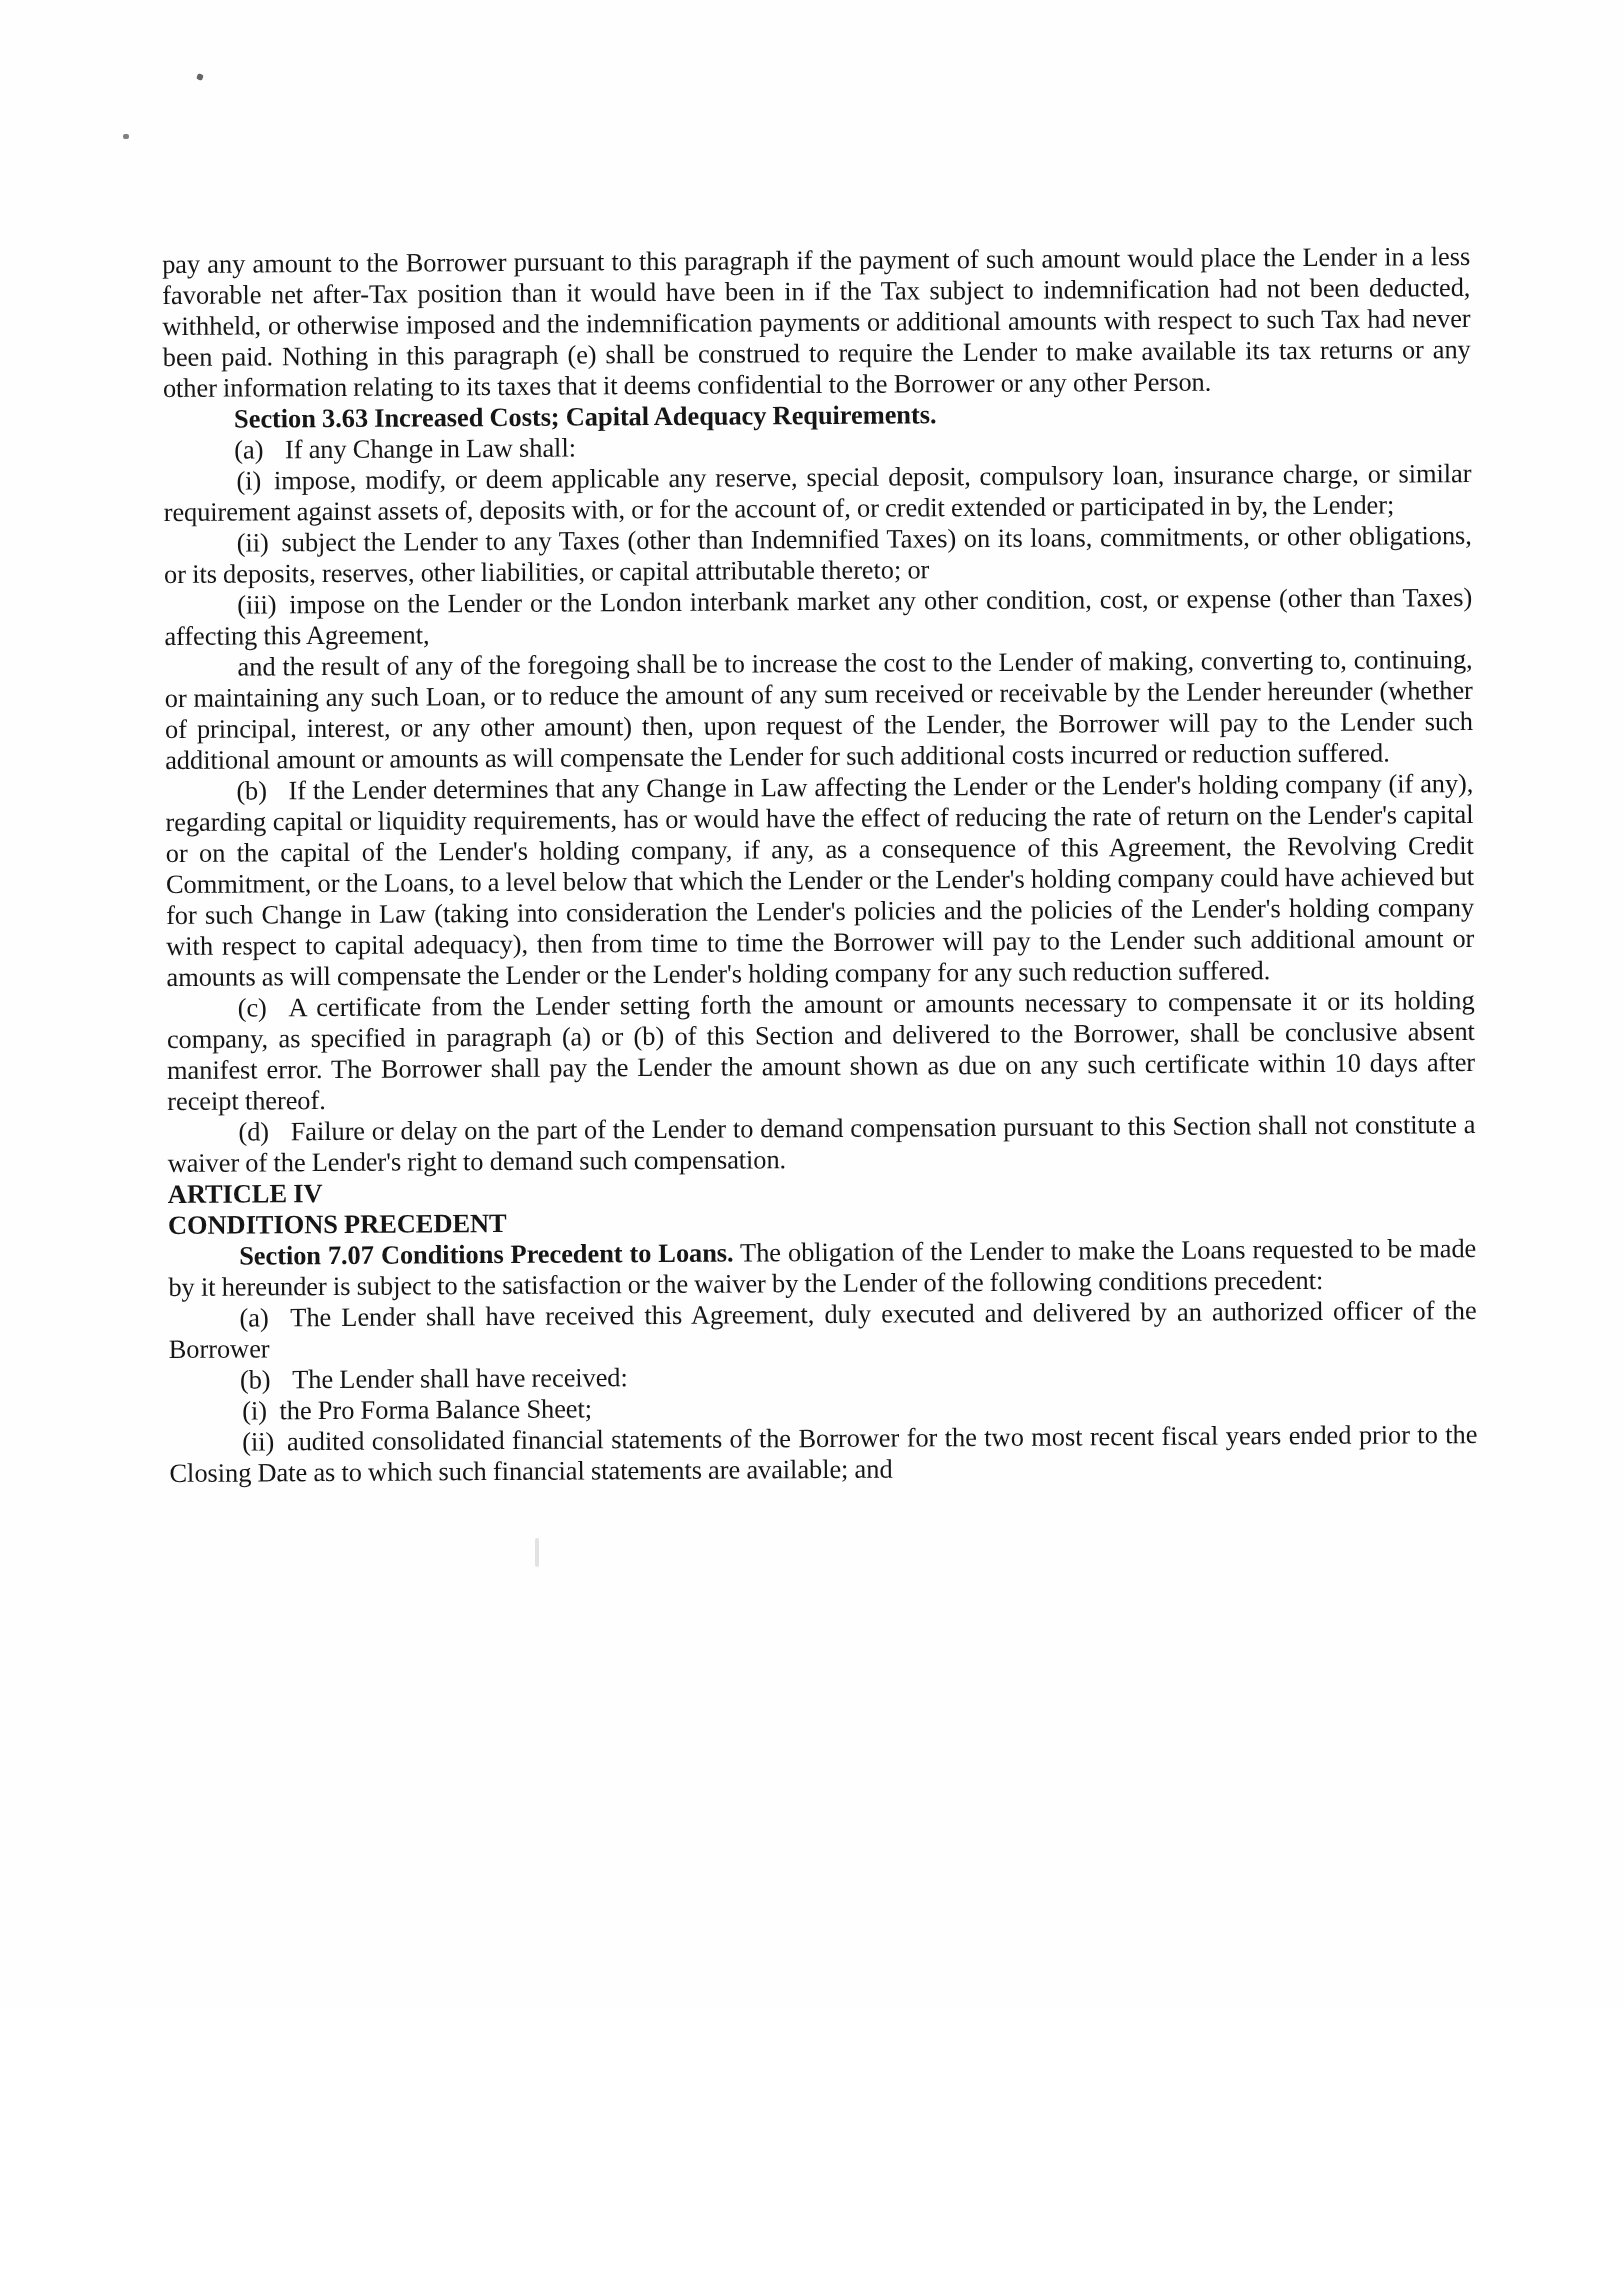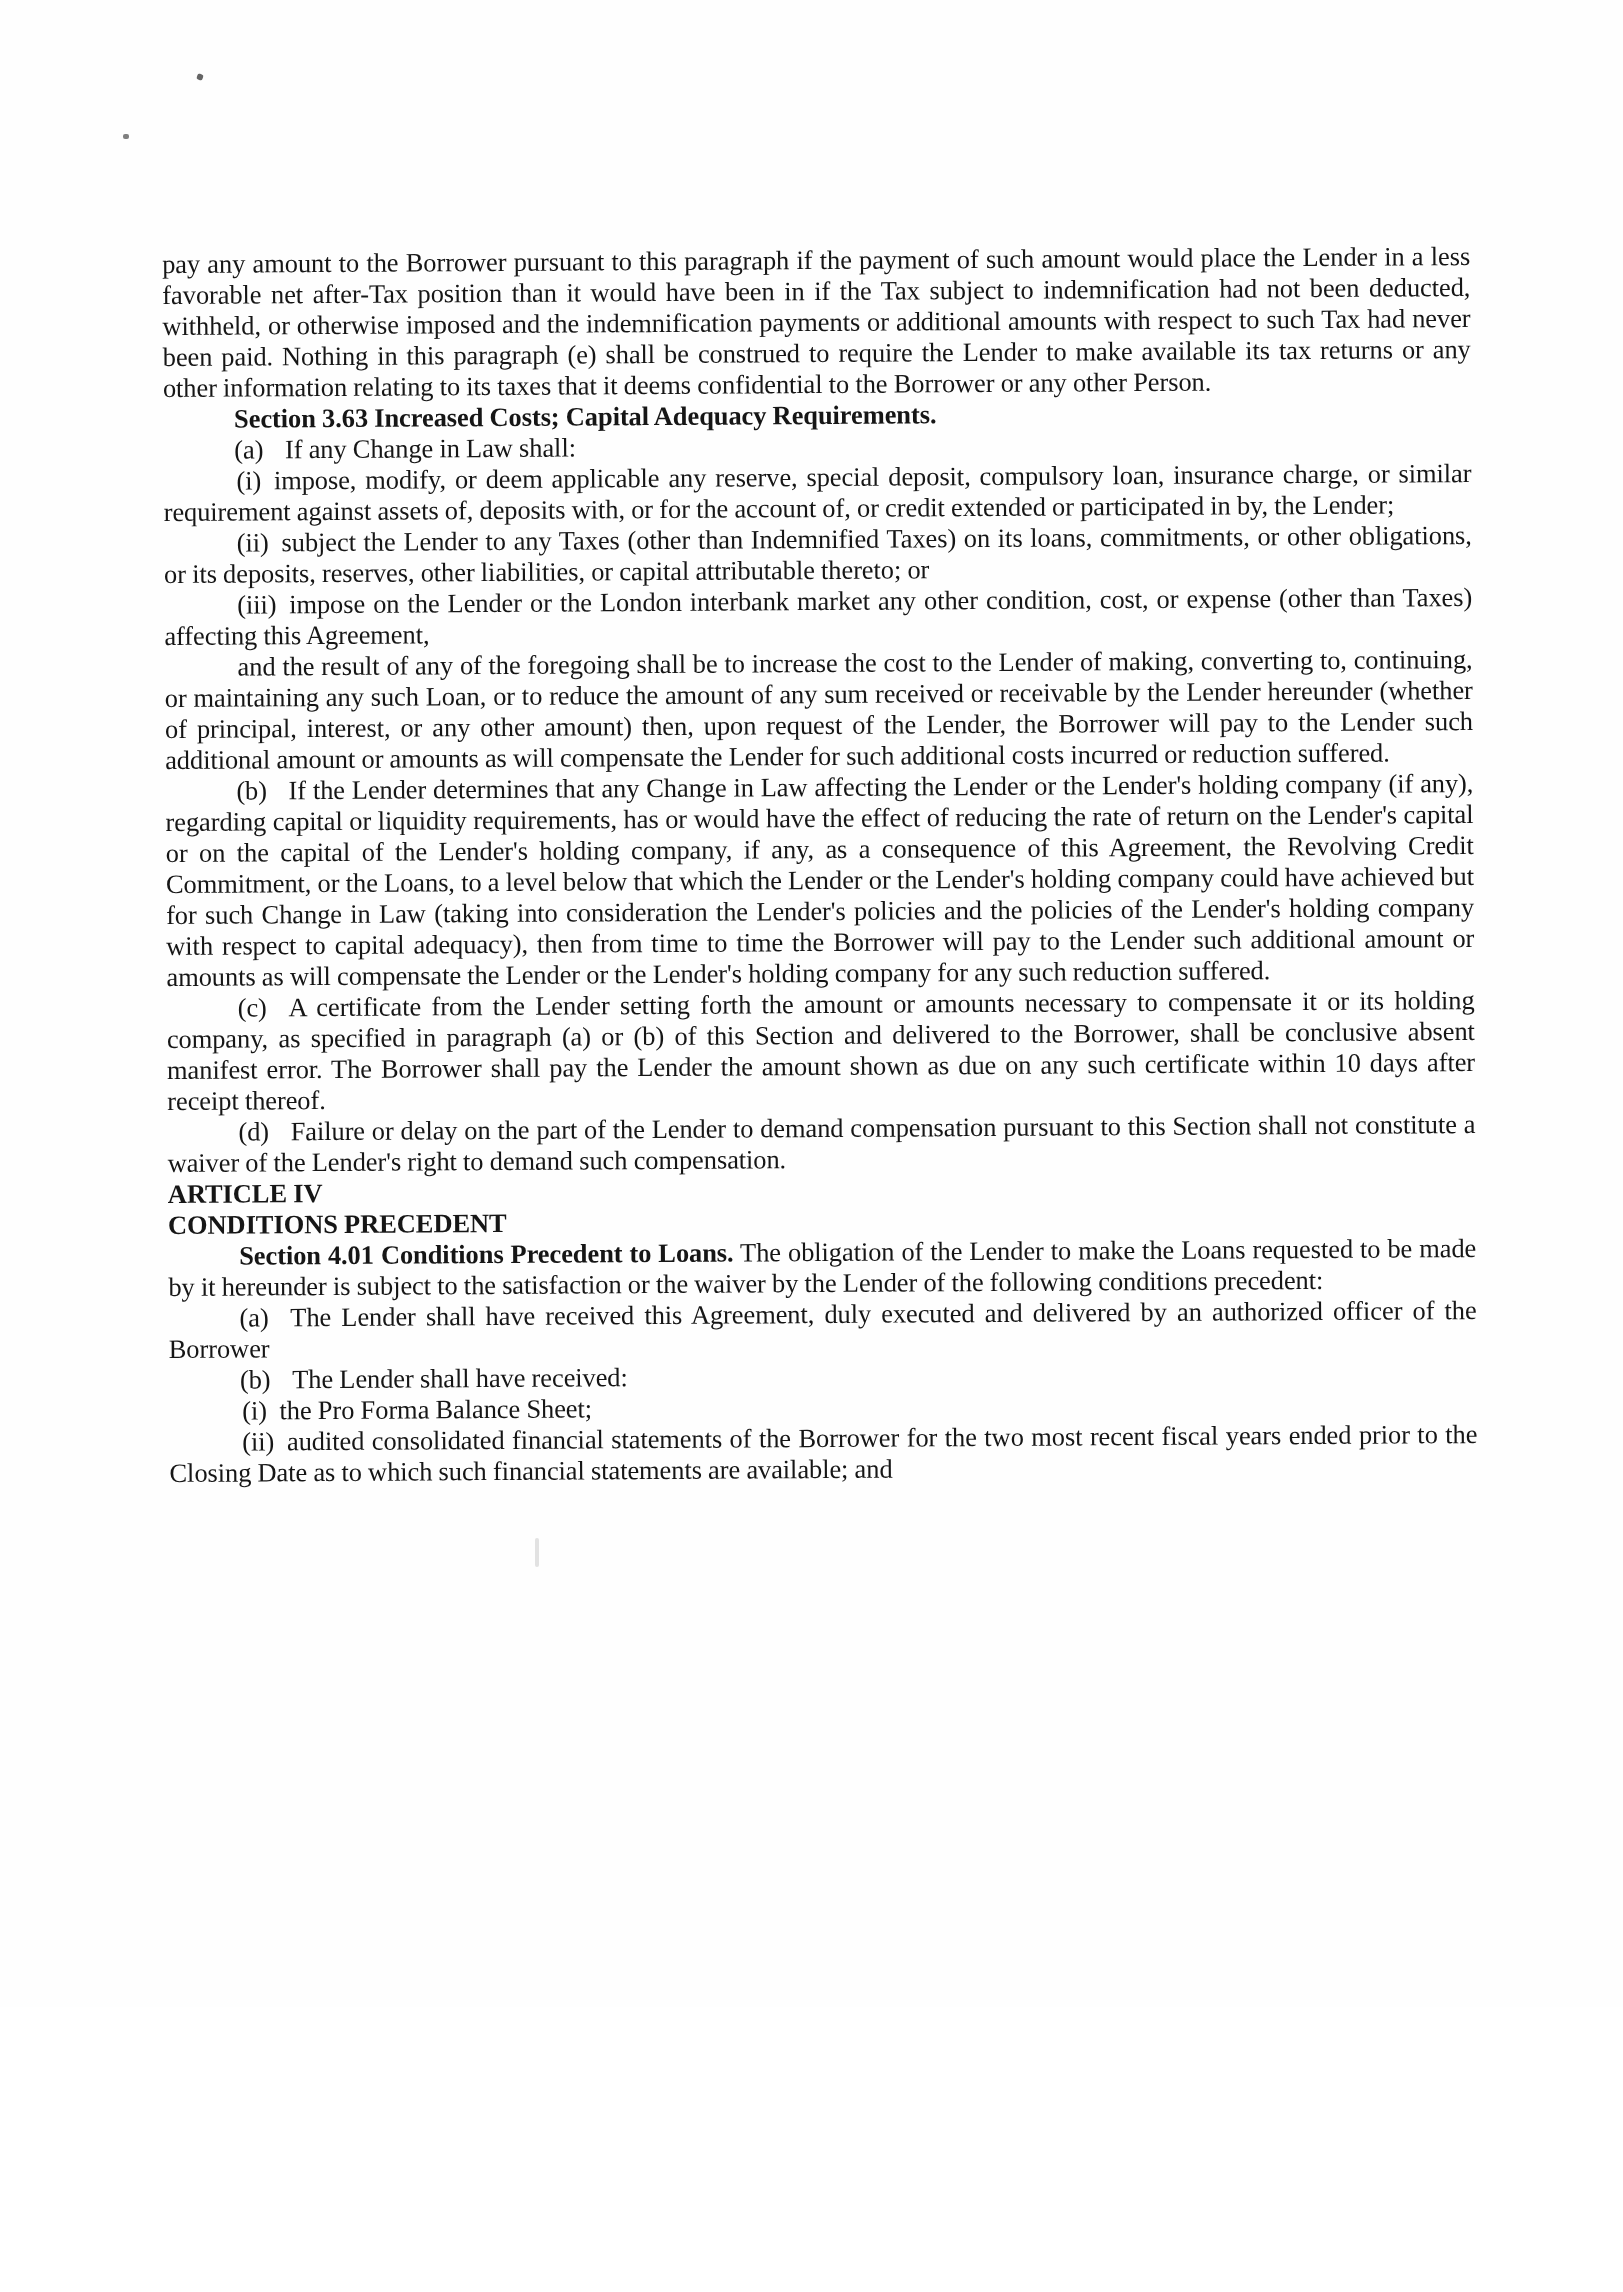--- a/index.html
+++ b/index.html
@@ -90,21 +90,21 @@
 
     <p class="para indent1 mt-a"><span class="plabel">(b)</span><span>If the Lender determines that any Change in Law affecting the Lender or the Lender's holding company (if any), regarding capital or liquidity requirements, has or would have the effect of reducing the rate of return on the Lender's capital or on the capital of the Lender's holding company, if any, as a consequence of this Agreement, the Revolving Credit Commitment, or the Loans, to a level below that which the Lender or the Lender's holding company could have achieved but for such Change in Law (taking into consideration the Lender's policies and the policies of the Lender's holding company with respect to capital adequacy), then from time to time the Borrower will pay to the Lender such additional amount or amounts as will compensate the Lender or the Lender's holding company for any such reduction suffered.</span></p>
 
     <p class="para indent1 mt-e"><span class="plabel">(c)</span><span>A certificate from the Lender setting forth the amount or amounts necessary to compensate it or its holding company, as specified in paragraph (a) or (b) of this Section and delivered to the Borrower, shall be conclusive absent manifest error. The Borrower shall pay the Lender the amount shown as due on any such certificate within 10 days after receipt thereof.</span></p>
 
     <p class="para indent1 mt-f"><span class="plabel">(d)</span><span>Failure or delay on the part of the Lender to demand compensation pursuant to this Section shall not constitute a waiver of the Lender's right to demand such compensation.</span></p>
 
     <p class="para center article-title mt-g">ARTICLE IV</p>
     <p class="para center article-sub">CONDITIONS PRECEDENT</p>
 
-    <p class="para indent1 mt-h"><span class="bold">Section 4.01</span> <span class="bold">Conditions Precedent to Loans.</span> <span>The obligation of the Lender to make the Loans requested to be made by it hereunder is subject to the satisfaction or the waiver by the Lender of the following conditions precedent:</span></p>
+    <p class="para indent1 mt-h"><span class="bold">Section 7.07</span> <span class="bold">Conditions Precedent to Loans.</span> <span>The obligation of the Lender to make the Loans requested to be made by it hereunder is subject to the satisfaction or the waiver by the Lender of the following conditions precedent:</span></p>
 
     <p class="para indent1 mt-i"><span class="plabel">(a)</span><span>The Lender shall have received this Agreement, duly executed and delivered by an authorized officer of the Borrower</span></p>
 
     <p class="para indent1 mt-b"><span class="plabel">(b)</span><span>The Lender shall have received:</span></p>
 
     <p class="para block1 mt-a"><span class="plabel-sm">(i)</span><span>the Pro Forma Balance Sheet;</span></p>
 
     <p class="para block1 mt-j"><span class="plabel-sm">(ii)</span><span>audited consolidated financial statements of the Borrower for the two most recent fiscal years ended prior to the Closing Date as to which such financial statements are available; and</span></p>
 
   </div>

